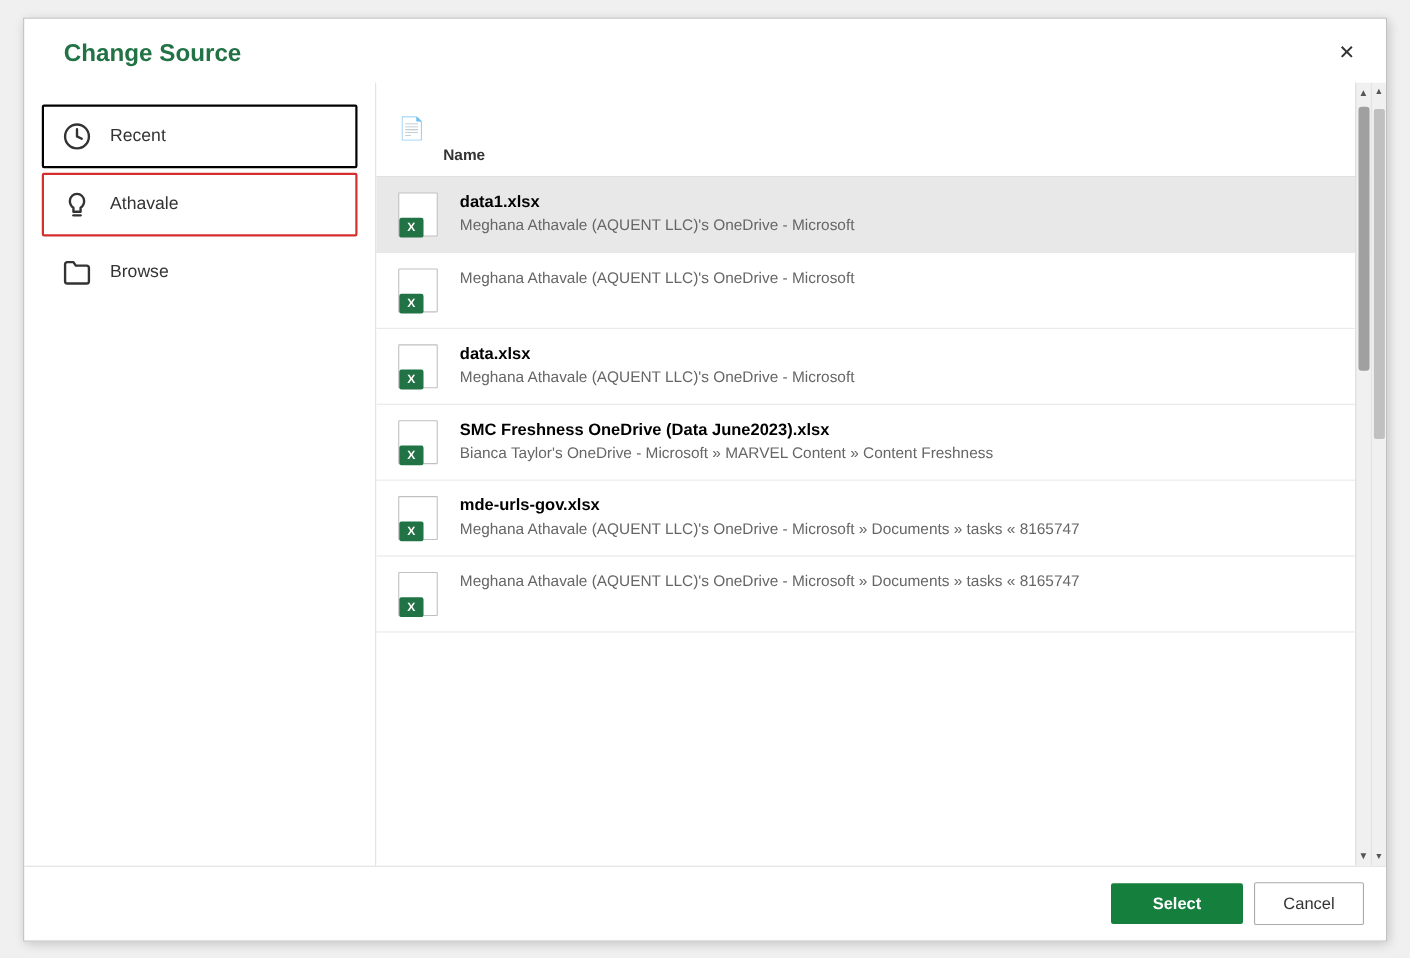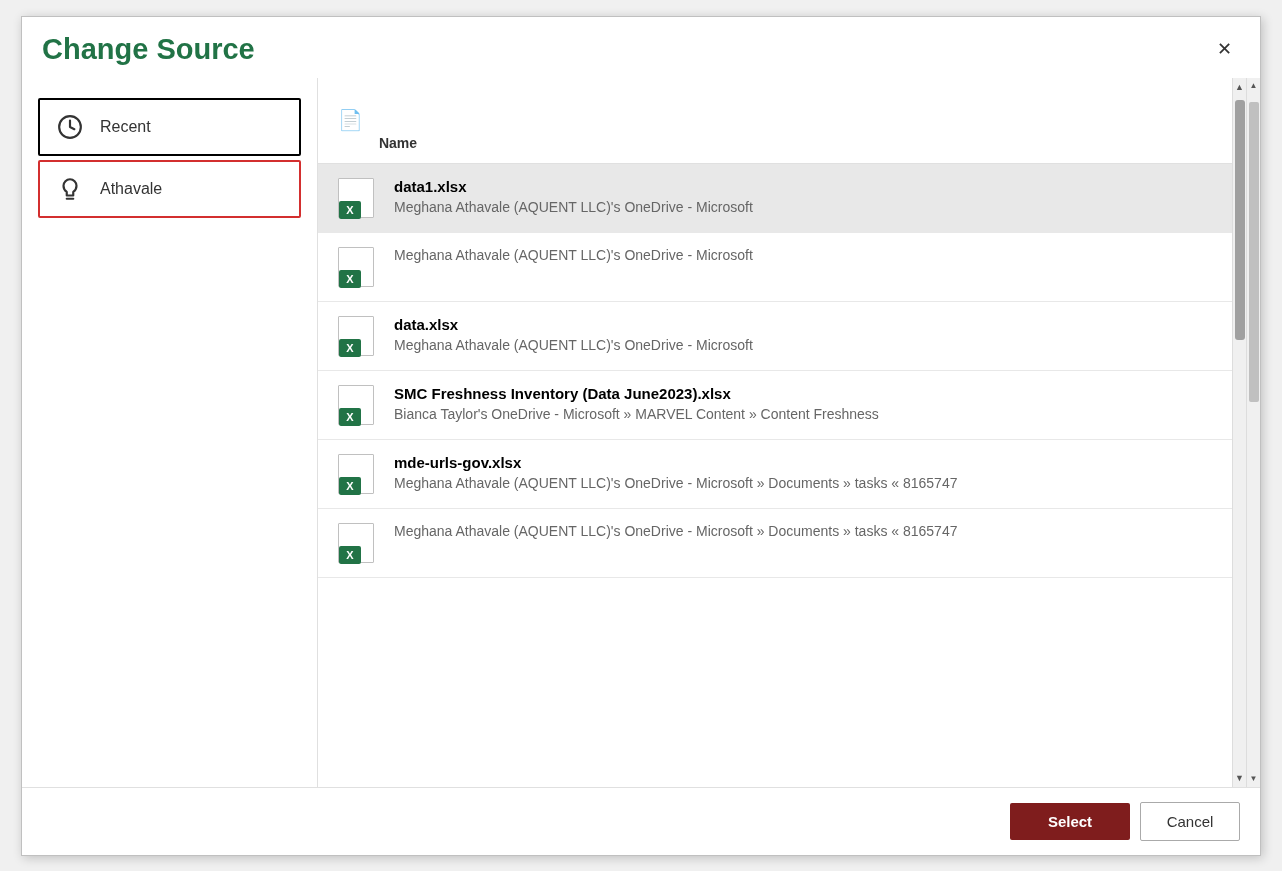--- a/index.html
+++ b/index.html
@@ -28,23 +28,24 @@
 
     .dialog-header {
       display: flex;
       align-items: center;
       justify-content: space-between;
       padding: 16px 20px 12px 20px;
       border-bottom: none;
     }
 
     .dialog-title {
-      font-size: 29px;
+      font-size: 22px;
       font-weight: 600;
       color: #217346;
+      margin-left: 16px;
     }
 
     .close-button {
       background: none;
       border: none;
       cursor: pointer;
       font-size: 18px;
       color: #333;
       padding: 4px 8px;
       display: flex;
@@ -53,21 +54,21 @@
     }
 
     .dialog-body {
       display: flex;
       flex: 1;
       overflow: hidden;
     }
 
     
     .sidebar {
-      width: 296px;
+      width: 320px;
       border-right: 1px solid #e0e0e0;
       padding: 20px 16px;
       display: flex;
       flex-direction: column;
       gap: 4px;
     }
 
     .sidebar-item {
       display: flex;
       align-items: center;
@@ -197,21 +198,21 @@
     .dialog-footer {
       display: flex;
       justify-content: flex-end;
       align-items: center;
       padding: 14px 20px;
       border-top: 1px solid #e0e0e0;
       gap: 10px;
     }
 
     .btn-select {
-      background: #7f1d1d;
+      background: #15803d;
       color: white;
       border: none;
       padding: 10px 36px;
       font-size: 15px;
       font-weight: 600;
       cursor: pointer;
       border-radius: 2px;
       min-width: 120px;
     }
 
@@ -307,20 +308,28 @@
       <div class="sidebar-item active-red">
         <span class="sidebar-icon">
           <svg class="icon-bulb" viewBox="0 0 24 24" fill="none" stroke="#333" stroke-width="2" stroke-linecap="round" stroke-linejoin="round">
             <path d="M9 21h6"></path>
             <path d="M12 3a6 6 0 0 1 6 6c0 2.4-1.3 4.5-3 5.7V18H9v-3.3C7.3 13.5 6 11.4 6 9a6 6 0 0 1 6-6z"></path>
           </svg>
         </span>
         <span>Athavale</span>
       </div>
 
+      <div class="sidebar-item">
+        <span class="sidebar-icon">
+          <svg class="icon-folder" viewBox="0 0 24 24" fill="none" stroke="#333" stroke-width="2" stroke-linecap="round" stroke-linejoin="round">
+            <path d="M22 19a2 2 0 0 1-2 2H4a2 2 0 0 1-2-2V5a2 2 0 0 1 2-2h5l2 3h9a2 2 0 0 1 2 2z"></path>
+          </svg>
+        </span>
+        <span>Browse</span>
+      </div>
     </div>
 
     <div class="content-area">
       <div class="file-list-container">
 
         <div class="file-list-header">
           <span class="doc-icon">📄</span>
           <span class="file-list-header-name">Name</span>
         </div>
 
@@ -357,21 +366,21 @@
         <span class="file-path">Meghana Athavale (AQUENT LLC)'s OneDrive - Microsoft</span>
       </div>
     </div>
             <div class="file-item">
       <div class="excel-icon-wrapper">
         <div class="excel-icon-bg">
           <div class="excel-badge">X</div>
         </div>
       </div>
       <div class="file-info">
-        <span class="file-name">SMC Freshness Inventory (Data June2023).xlsx</span>
+        <span class="file-name">SMC Freshness OneDrive (Data June2023).xlsx</span>
         <span class="file-path">Bianca Taylor's OneDrive - Microsoft » MARVEL Content » Content Freshness</span>
       </div>
     </div>
             <div class="file-item">
       <div class="excel-icon-wrapper">
         <div class="excel-icon-bg">
           <div class="excel-badge">X</div>
         </div>
       </div>
       <div class="file-info">

